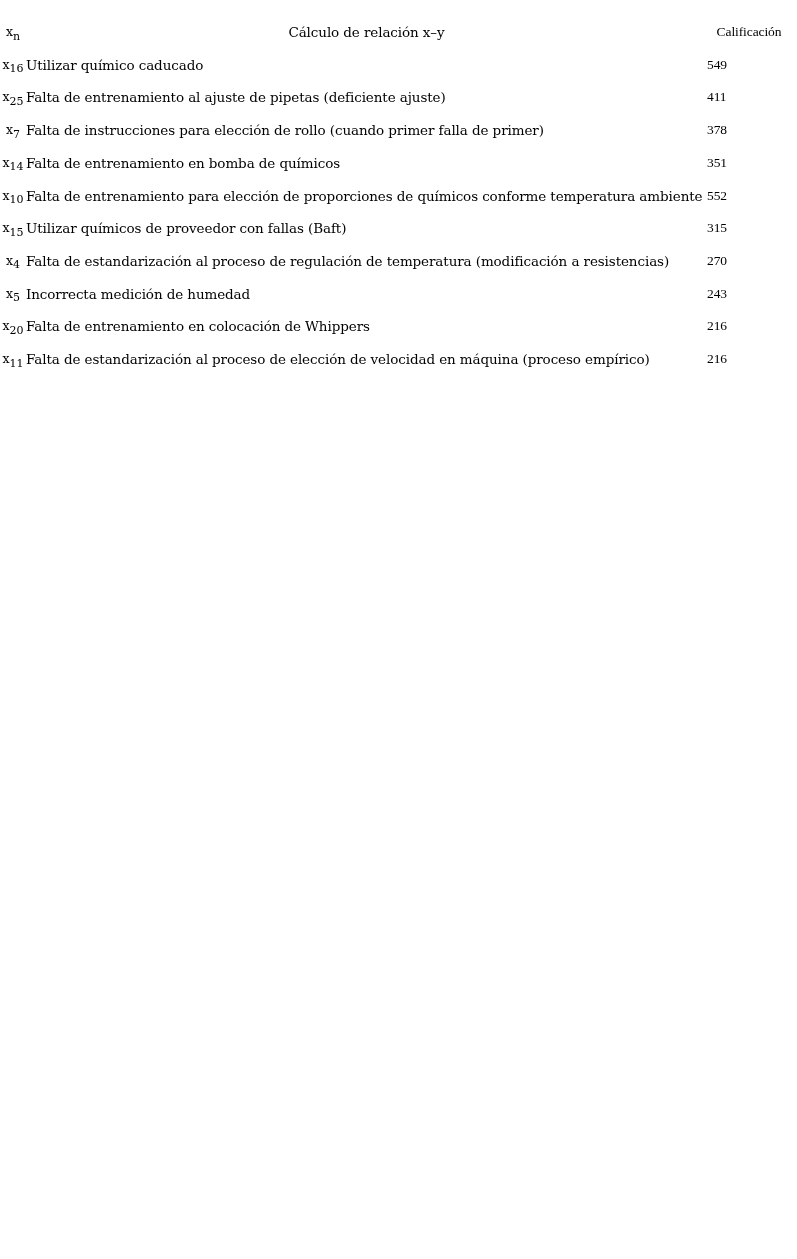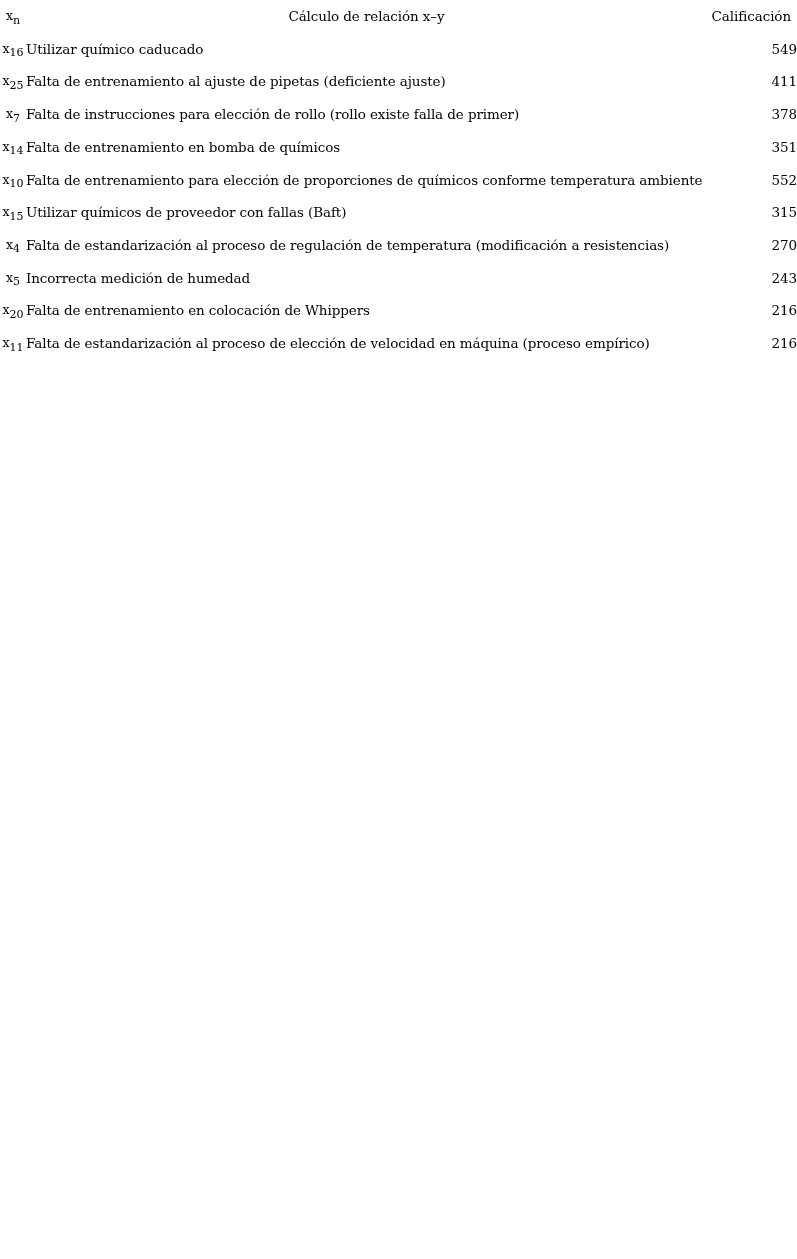--- a/index.html
+++ b/index.html
@@ -13,21 +13,21 @@
     height: 1259px;
     position: relative;
     font-family: "DejaVu Serif", "Liberation Serif", serif;
     color: #000000;
     overflow: hidden;
   }
 
   #table-wrap {
     position: absolute;
     left: 0;
-    top: 0;
+    top: 16px;
     width: 797px;
   }
 
   table.data-table {
     width: 797px;
     border-collapse: collapse;
     table-layout: fixed;
   }
 
   table.data-table td,
@@ -69,24 +69,24 @@
     width: 681px;
     padding-left: 8px;
     padding-right: 8px;
     box-sizing: border-box;
     font-size: 13.4px;
   }
 
   
   .col-score {
     width: 90px;
-    text-align: right;
     padding-right: 34px;
     box-sizing: border-box;
     font-size: 13.4px;
+    font-family: Liberation Serif, serif;
   }
 
   
   .hdr .col-desc,
   .hdr .col-score,
   .hdr .col-id {
     font-weight: normal;
   }
   .hdr .col-score {
     padding-right: 6px;
@@ -112,21 +112,21 @@
           <td class="col-desc">Utilizar químico caducado</td>
           <td class="col-score">549</td>
         </tr>
         <tr class="row">
           <td class="col-id"><span class="xvar"><span class="base">x</span><span class="sub">25</span></span></td>
           <td class="col-desc">Falta de entrenamiento al ajuste de pipetas (deficiente ajuste)</td>
           <td class="col-score">411</td>
         </tr>
         <tr class="row">
           <td class="col-id"><span class="xvar"><span class="base">x</span><span class="sub">7</span></span></td>
-          <td class="col-desc">Falta de instrucciones para elección de rollo (rollo existe falla de primer)</td>
+          <td class="col-desc">Falta de instrucciones para elección de rollo (cuando primer falla de primer)</td>
           <td class="col-score">378</td>
         </tr>
         <tr class="row">
           <td class="col-id"><span class="xvar"><span class="base">x</span><span class="sub">14</span></span></td>
           <td class="col-desc">Falta de entrenamiento en bomba de químicos</td>
           <td class="col-score">351</td>
         </tr>
         <tr class="row">
           <td class="col-id"><span class="xvar"><span class="base">x</span><span class="sub">10</span></span></td>
           <td class="col-desc">Falta de entrenamiento para elección de proporciones de químicos conforme temperatura ambiente</td>

